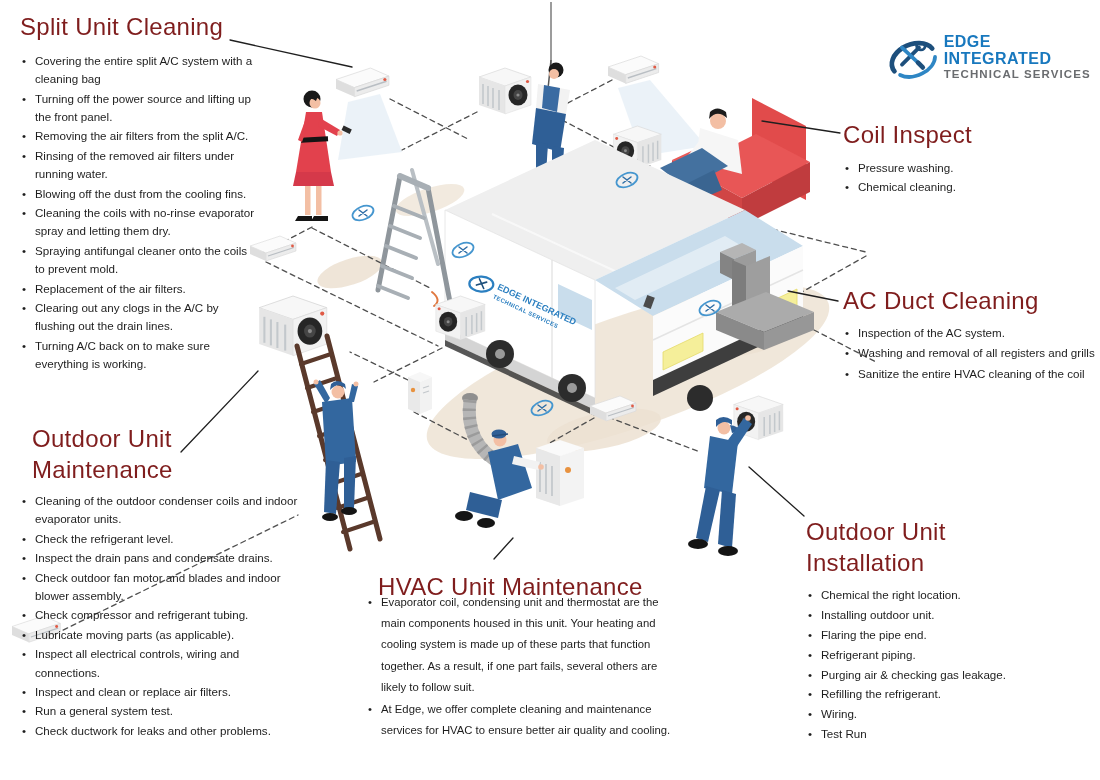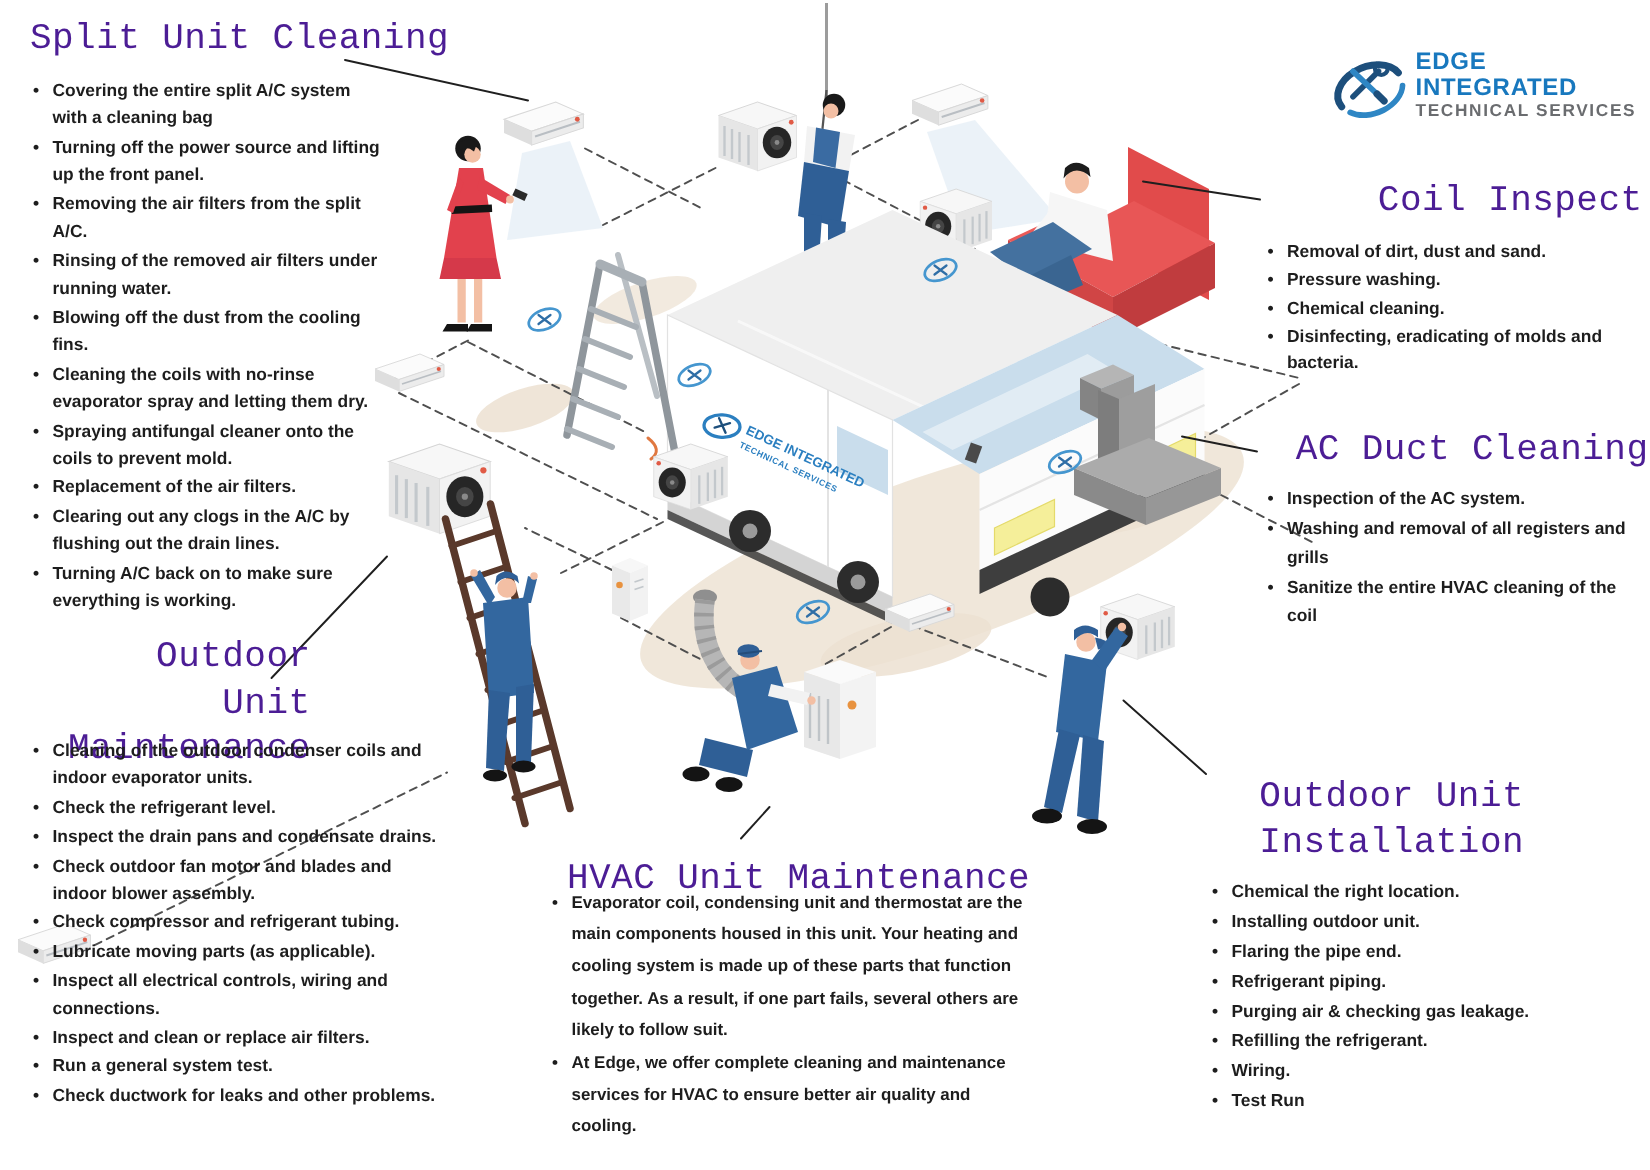--- a/index.html
+++ b/index.html
@@ -1,22 +1,22 @@
 <!DOCTYPE html>
 <html><head>
 <meta charset="utf-8">
 <style>
   html,body{margin:0;padding:0;background:#ffffff;}
   .canvas{position:relative;width:1100px;height:780px;background:#ffffff;overflow:hidden;
           font-family:"Liberation Sans",sans-serif;}
   .scene{position:absolute;left:0;top:0;width:1100px;height:780px;}
   .section{position:absolute;}
-  .section-title{margin:0;font-weight:300;color:#4c1d95;font-size:24px;line-height:1.28;
-                 letter-spacing:.3px;font-family:Liberation Mono, monospace;text-align:right;}
-  .bullets{list-style:none;margin:0;padding:0;font-weight:700;color:#1d1d1d;font-size:11.6px;}
+  .section-title{margin:0;font-weight:300;color:#7f1d1d;font-size:24px;line-height:1.28;
+                 letter-spacing:.3px;font-family:Liberation Sans, sans-serif;}
+  .bullets{list-style:none;margin:0;padding:0;font-weight:400;color:#1d1d1d;font-size:11.6px;}
   .bullets li{position:relative;padding-left:15px;}
   .bullets li::before{content:"\2022";position:absolute;left:2px;top:0;}
   .b-split{width:238px;line-height:18.4px;}
   .b-split li{margin-bottom:1px;}
   .b-om{width:278px;line-height:18.4px;}
   .b-om li{margin-bottom:1px;}
   .b-coil{width:252px;line-height:17px;}
   .b-coil li{margin-bottom:2px;}
   .b-duct{width:256px;line-height:18.5px;}
   .b-duct li{margin-bottom:2px;}
@@ -346,24 +346,22 @@
 
     <li><span>Evaporator coil, condensing unit and thermostat are the main components housed in this unit. Your heating and cooling system is made up of these parts that function together. As a result, if one part fails, several others are likely to follow suit.</span></li>
         <li><span>At Edge, we offer complete cleaning and maintenance  services  for HVAC to ensure better air quality and cooling.</span></li>
       </ul>
   </div>
 
   <div class="section" style="left:843px;top:120px;">
     <h2 class="section-title">Coil Inspect</h2>
     <ul class="bullets b-coil" style="margin-top:8px;">
 
-    <li><span>Removal of dirt, dust and sand.</span></li>
         <li><span>Pressure washing.</span></li>
         <li><span>Chemical cleaning.</span></li>
-        <li><span>Disinfecting, eradicating of molds and bacteria.</span></li>
       </ul>
   </div>
 
   <div class="section" style="left:843px;top:286px;">
     <h2 class="section-title">AC Duct Cleaning</h2>
     <ul class="bullets b-duct" style="margin-top:7px;">
 
     <li><span>Inspection of the  AC  system.</span></li>
         <li><span>Washing and removal of all registers and grills</span></li>
         <li><span>Sanitize the entire HVAC cleaning of the coil</span></li>

